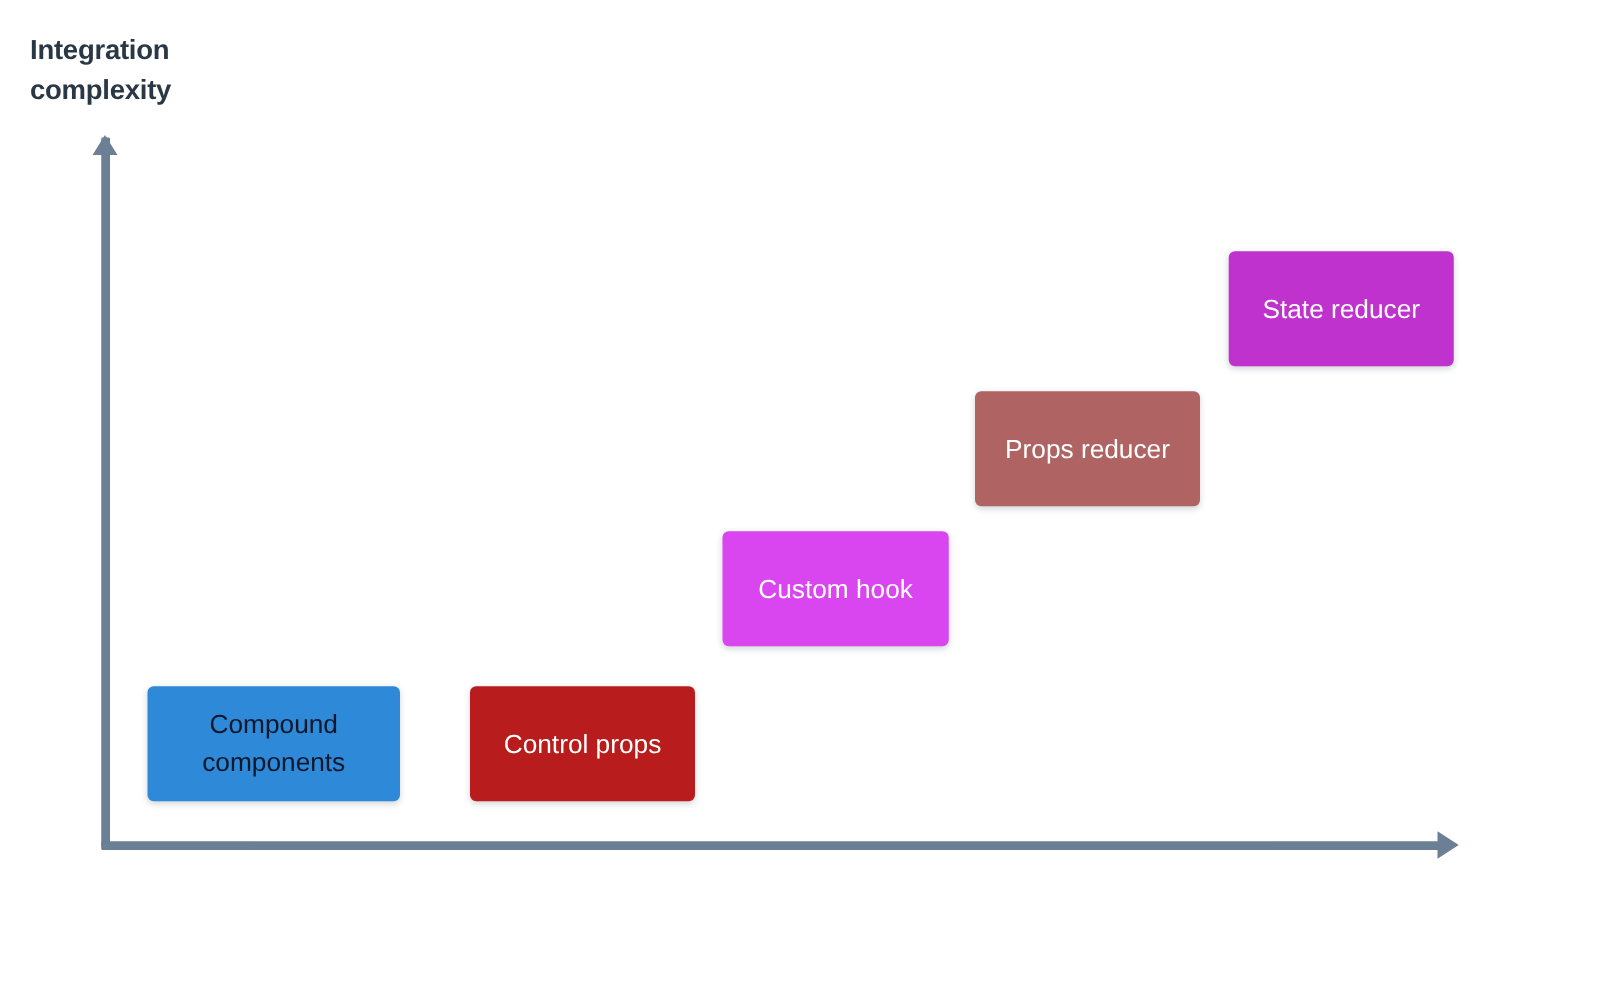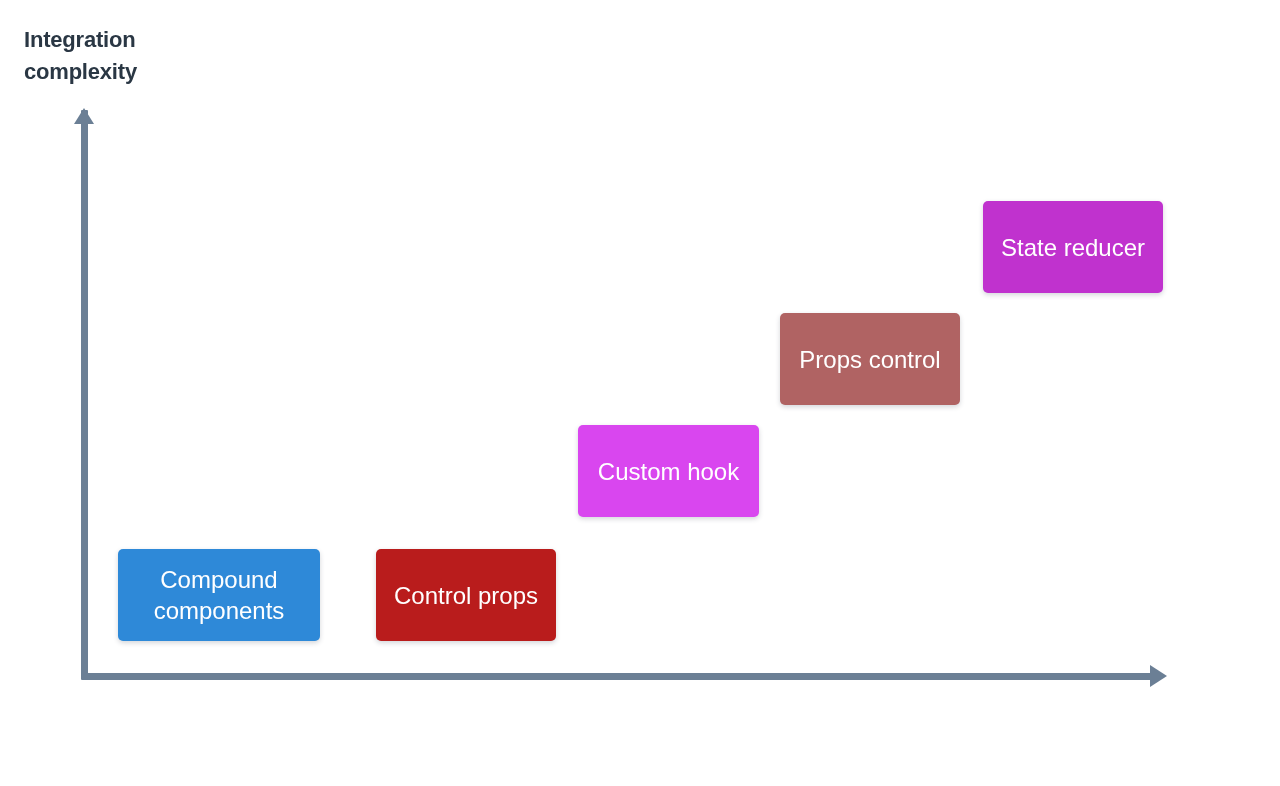--- a/index.html
+++ b/index.html
@@ -81,21 +81,21 @@
 
   
   .pattern-box {
     position: absolute;
     display: flex;
     align-items: center;
     justify-content: center;
     text-align: center;
     border-radius: 5px;
     color: #ffffff;
-    font-size: 24px;
+    font-size: 21px;
     line-height: 31px;
     font-weight: normal;
     box-shadow: 0 2px 5px rgba(40, 50, 70, 0.20);
     box-sizing: border-box;
     padding: 4px 10px;
     white-space: pre-line;
   }
 </style>
 </head>
 <body>
@@ -104,24 +104,24 @@
 
   <div class="axis-label" id="y-axis-label" style="color: rgb(42, 55, 68);">Integration
 complexity</div>
 
 
   <div class="axis" id="y-axis-line" style="background: rgb(107, 127, 149);"></div>
   <div class="axis" id="y-axis-arrow" style="border-bottom-color: rgb(107, 127, 149);"></div>
   <div class="axis" id="x-axis-line" style="background: rgb(107, 127, 149);"></div>
   <div class="axis" id="x-axis-arrow" style="border-left-color: rgb(107, 127, 149);"></div>
 
-  <div class="pattern-box" style="left: 118px; top: 549px; width: 202px; height: 92px; background: rgb(46, 137, 216); color: #ffffff;">Compound
+  <div class="pattern-box" style="left: 118px; top: 549px; width: 202px; height: 92px; background: rgb(46, 137, 216); color: #0f172a;">Compound
 components</div>
 
   <div class="pattern-box" style="left: 376px; top: 549px; width: 180px; height: 92px; background: #b91c1c; color: rgb(255, 255, 255);">Control props</div>
 
   <div class="pattern-box" style="left: 578px; top: 425px; width: 181px; height: 92px; background: #d946ef; color: rgb(255, 255, 255);">Custom hook</div>
 
-  <div class="pattern-box" style="left: 780px; top: 313px; width: 180px; height: 92px; background: rgb(176, 99, 99); color: rgb(255, 255, 255);">Props control</div>
+  <div class="pattern-box" style="left: 780px; top: 313px; width: 180px; height: 92px; background: rgb(176, 99, 99); color: rgb(255, 255, 255);">Props reducer</div>
 
   <div class="pattern-box" style="left: 983px; top: 201px; width: 180px; height: 92px; background: rgb(192, 50, 206); color: rgb(255, 255, 255);">State reducer</div>
 
 </div>
 
 </body></html>

